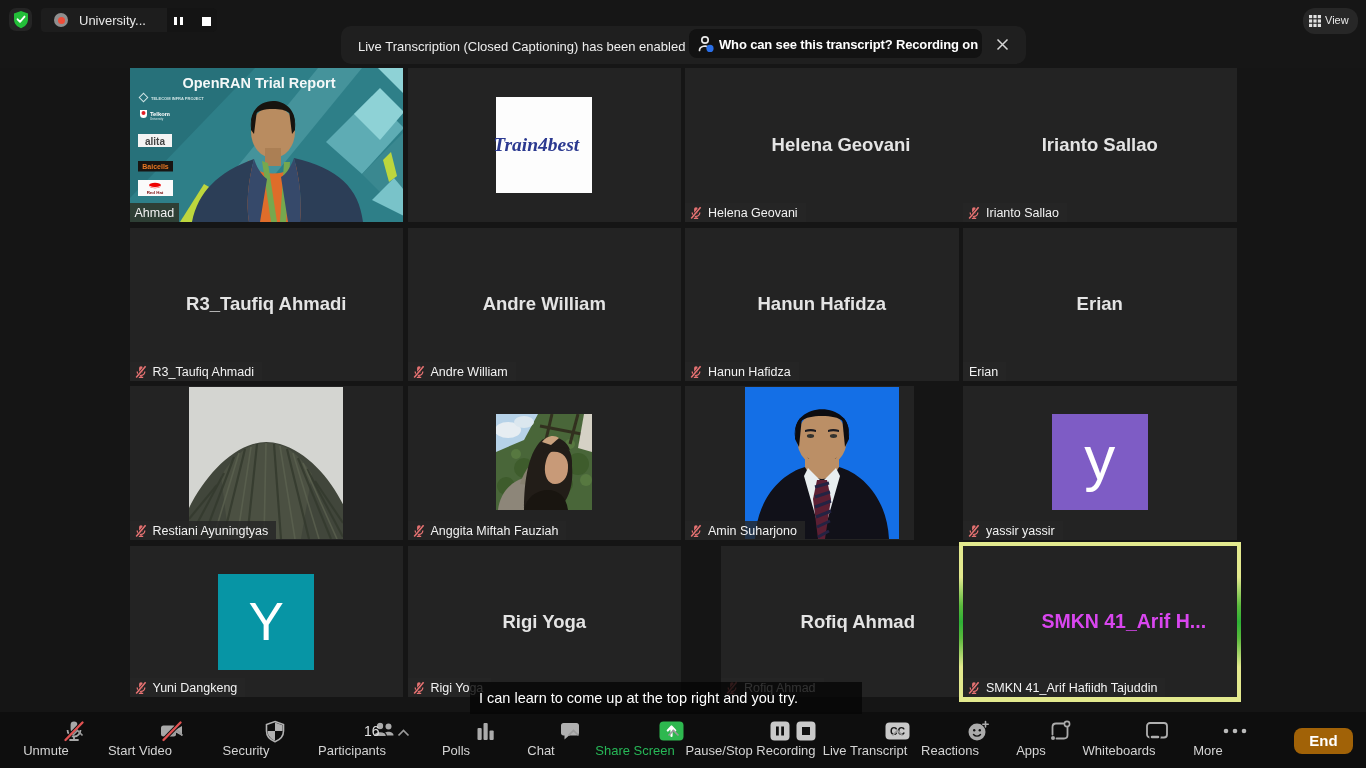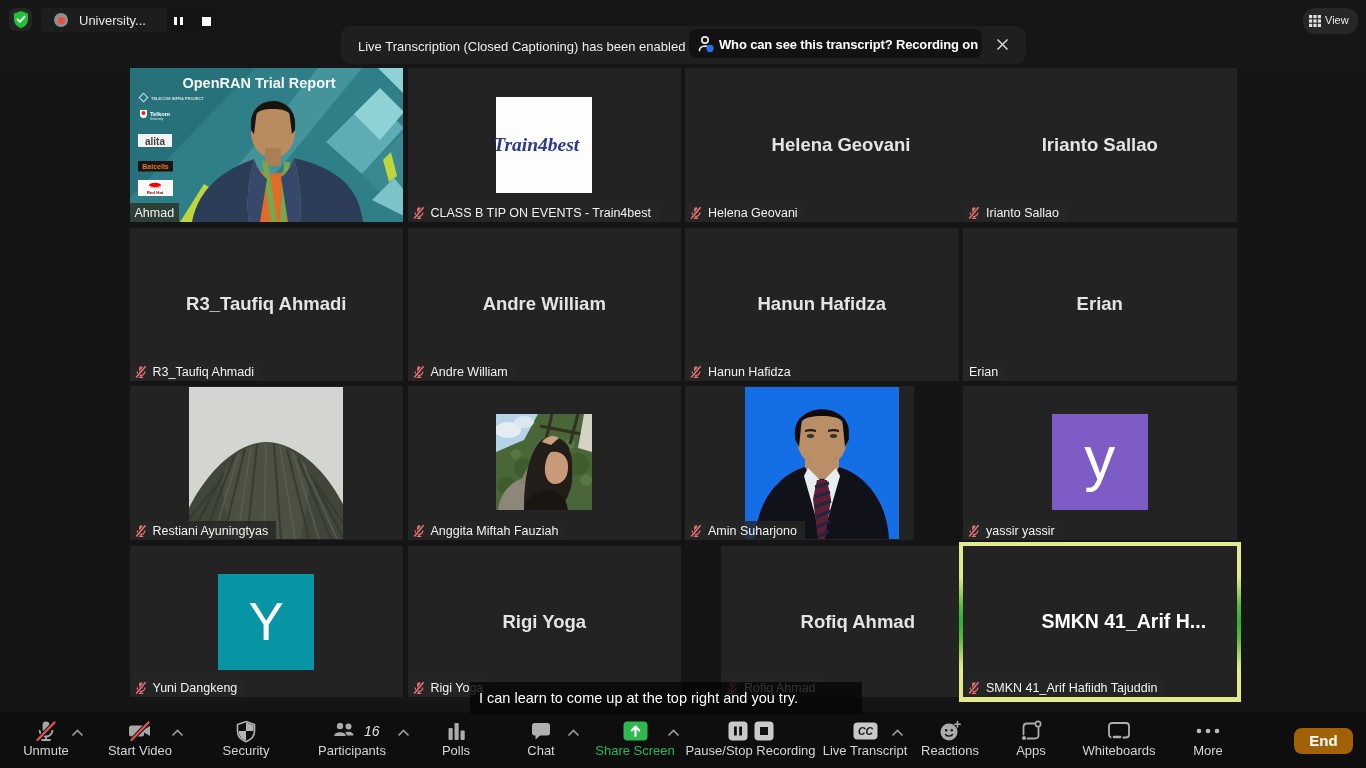--- a/index.html
+++ b/index.html
@@ -9,21 +9,21 @@
   .tile { position:absolute; background:#232323; overflow:hidden; }
   .nm { position:absolute; left:0; right:0; top:50%; transform:translateY(-51%);
     text-align:center; color:#e4e4e4; font-weight:bold; font-size:18.5px; }
   .lbl { position:absolute; left:0; bottom:0; height:19px; background:rgba(38,38,38,0.82);
     display:flex; align-items:center; padding:0 8px 0 4px; color:#f2f2f2; font-size:12.5px;
     white-space:nowrap; z-index:5; }
   .lbl svg { margin-right:5px; flex:none; }
   .lbl.nomic { padding-left:6px; }
   .toolbar { position:absolute; left:0; top:712px; width:1366px; height:56px; background:#0e0e0e; }
   .titem { position:absolute; top:719px; text-align:center; color:#d4d4d4; font-size:13px; z-index:20;}
-  .ticon { height:24px; display:flex; align-items:center; justify-content:center;font-style:italic; }
+  .ticon { height:24px; display:flex; align-items:center; justify-content:flex-end; }
   .tlab { margin-top:1px; line-height:14px; }
   .caret { position:absolute; z-index:20; }
 </style>
 </head>
 <body>
 
 <div class="abs" id="topbar" style="left:0;top:0;width:1366px;height:68px;background:#161616;"></div>
 
 <div class="abs" style="left:9px;top:8px;width:23px;height:23px;background:#252525;border-radius:7px;z-index:30;"></div>
 <svg class="abs" style="left:12px;top:10px;z-index:31;" width="18" height="19" viewBox="0 0 18 19">
@@ -117,27 +117,20 @@
     <path d="M164 90 C160 101 155 107 151 109 L158 154 L170 154 C172 134 170 112 164 90 Z" fill="#36496a"></path>
   </svg>
   <div class="lbl nomic" style="background:rgba(46,48,32,0.8);padding:0 5px;">Ahmad</div>
 </div>
 
 <div class="tile" style="left:407.5px;top:68px;width:273.5px;height:154px;">
   <div class="abs" style="left:88.75px;top:29px;width:96px;height:96px;background:#fdfdfd;"></div>
   <div class="abs" style="left:88.75px;top:29px;width:80px;height:96px;display:flex;align-items:center;justify-content:center;">
     <span style="font-family:'Liberation Serif',serif;font-style:italic;font-weight:bold;font-size:19.5px;color:#2b3990;">Train4best</span>
   </div>
-  <div class="lbl"><svg width="14" height="14" viewBox="0 0 14 14">
-        <rect x="5.1" y="1.2" width="3.8" height="6.6" rx="1.9" fill="#e57272"></rect>
-        <path d="M3.2 6.5 a3.8 3.8 0 0 0 7.6 0" fill="none" stroke="#e57272" stroke-width="1.3"></path>
-        <path d="M7 10.3 V12 M4.8 12.3 H9.2" stroke="#e57272" stroke-width="1.3"></path>
-        <path d="M2.2 12.6 L11.6 1.2" stroke="#232323" stroke-width="2.8"></path>
-        <path d="M2.2 12.6 L11.6 1.2" stroke="#e57272" stroke-width="1.6"></path>
-      </svg>CLASS B TIP ON EVENTS - Train4best</div>
 </div>
 
 <div class="tile" style="left:685px;top:68px;width:312px;height:154px;">
   <div class="nm">Helena Geovani</div>
   <div class="lbl"><svg width="14" height="14" viewBox="0 0 14 14">
         <rect x="5.1" y="1.2" width="3.8" height="6.6" rx="1.9" fill="#e57272"></rect>
         <path d="M3.2 6.5 a3.8 3.8 0 0 0 7.6 0" fill="none" stroke="#e57272" stroke-width="1.3"></path>
         <path d="M7 10.3 V12 M4.8 12.3 H9.2" stroke="#e57272" stroke-width="1.3"></path>
         <path d="M2.2 12.6 L11.6 1.2" stroke="#232323" stroke-width="2.8"></path>
         <path d="M2.2 12.6 L11.6 1.2" stroke="#e57272" stroke-width="1.6"></path>
@@ -356,21 +349,21 @@
         <path d="M7 10.3 V12 M4.8 12.3 H9.2" stroke="#e57272" stroke-width="1.3"></path>
         <path d="M2.2 12.6 L11.6 1.2" stroke="#232323" stroke-width="2.8"></path>
         <path d="M2.2 12.6 L11.6 1.2" stroke="#e57272" stroke-width="1.6"></path>
       </svg>Rofiq Ahmad</div>
 </div>
 
 <div class="abs" style="left:958.5px;top:541.5px;width:282.5px;height:160.5px;background:#e3e98e;z-index:4;"></div>
 <div class="abs" style="left:958.5px;top:541.5px;width:4.5px;height:160.5px;background:linear-gradient(180deg,#e3e98e 0%,#e3e98e 22%,#59b93c 40%,#2eb135 50%,#59b93c 60%,#e3e98e 78%,#e3e98e 100%);z-index:4;"></div>
 <div class="abs" style="left:1236.5px;top:541.5px;width:4.5px;height:160.5px;background:linear-gradient(180deg,#e3e98e 0%,#e3e98e 22%,#59b93c 40%,#2eb135 50%,#59b93c 60%,#e3e98e 78%,#e3e98e 100%);z-index:4;"></div>
 <div class="tile" style="left:963px;top:546px;width:273.5px;height:151px;z-index:5;">
-  <div class="nm" style="font-size:19.5px;color:#ffffff;margin-left:48px;">SMKN 41_Arif H...</div>
+  <div class="nm" style="font-size:19.5px;color:#d946ef;margin-left:48px;">SMKN 41_Arif H...</div>
   <div class="lbl"><svg width="14" height="14" viewBox="0 0 14 14">
         <rect x="5.1" y="1.2" width="3.8" height="6.6" rx="1.9" fill="#e57272"></rect>
         <path d="M3.2 6.5 a3.8 3.8 0 0 0 7.6 0" fill="none" stroke="#e57272" stroke-width="1.3"></path>
         <path d="M7 10.3 V12 M4.8 12.3 H9.2" stroke="#e57272" stroke-width="1.3"></path>
         <path d="M2.2 12.6 L11.6 1.2" stroke="#232323" stroke-width="2.8"></path>
         <path d="M2.2 12.6 L11.6 1.2" stroke="#e57272" stroke-width="1.6"></path>
       </svg>SMKN 41_Arif Hafiidh Tajuddin</div>
 </div>
 
 <div class="abs" style="left:470px;top:682px;width:392px;height:32px;background:rgba(6,6,6,0.82);z-index:50;color:#fff;font-size:14.5px;line-height:32px;padding-left:9px;">I can learn to come up at the top right and you try.</div>

